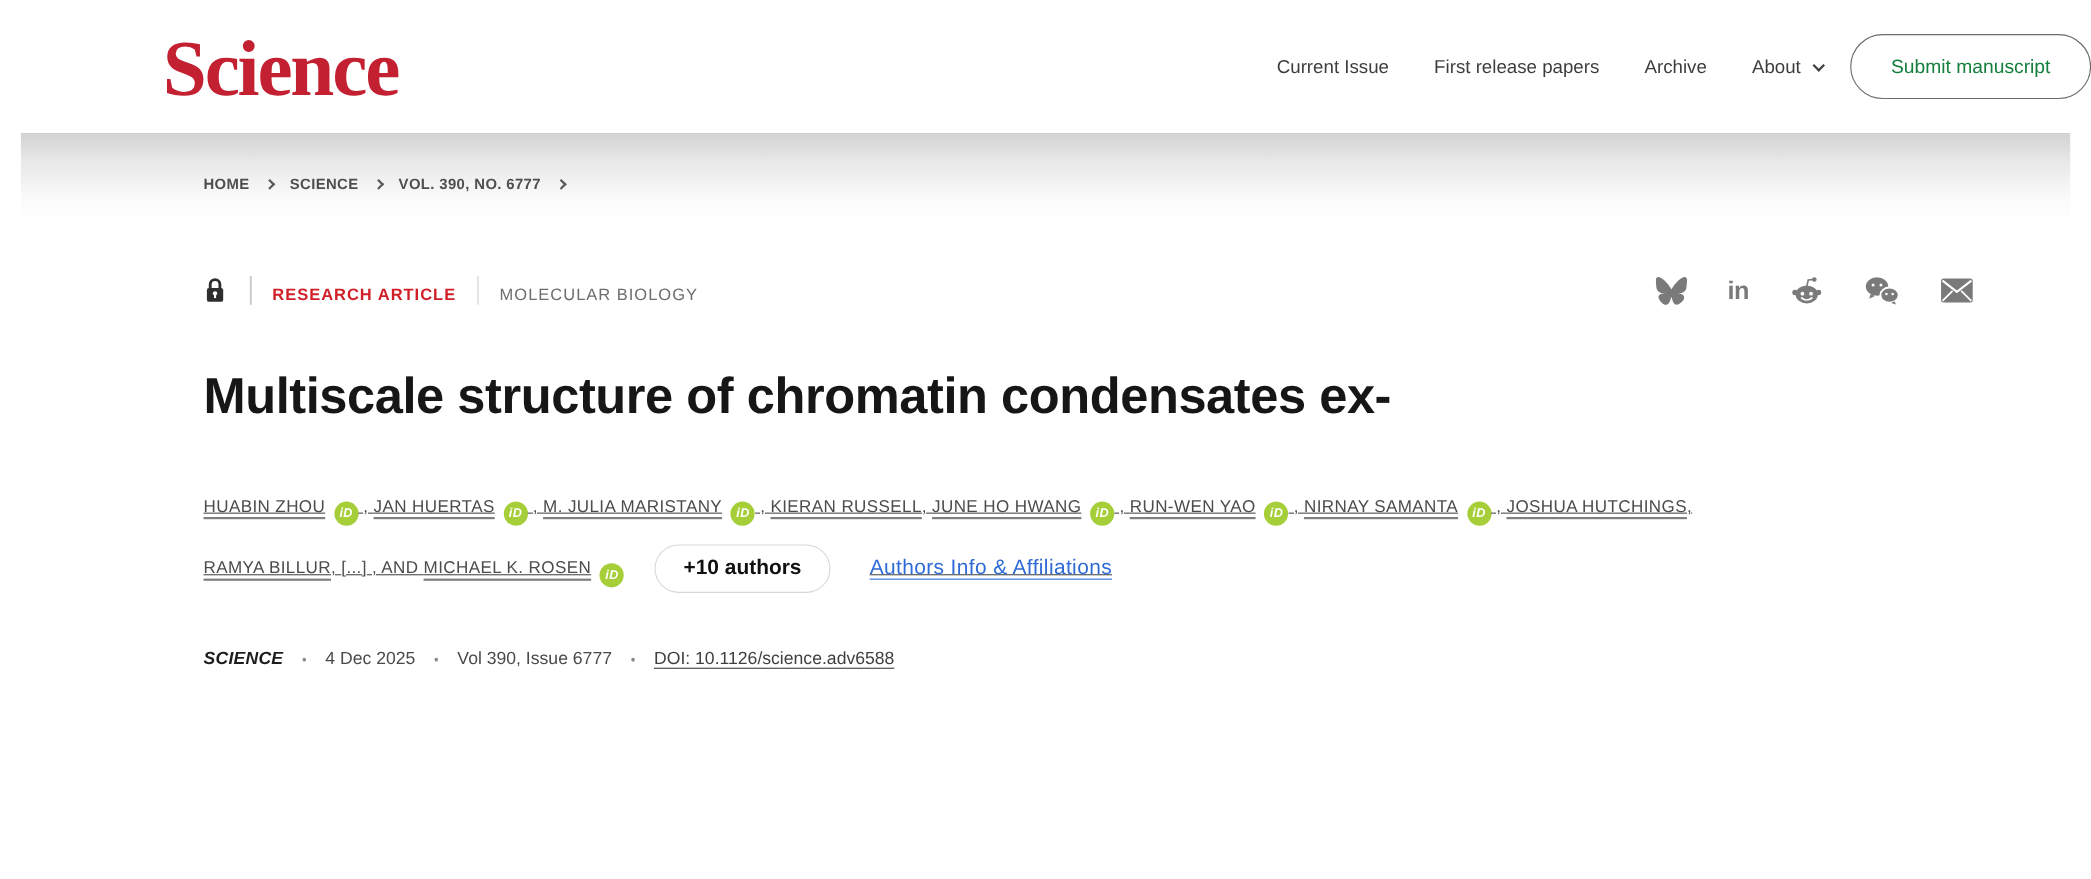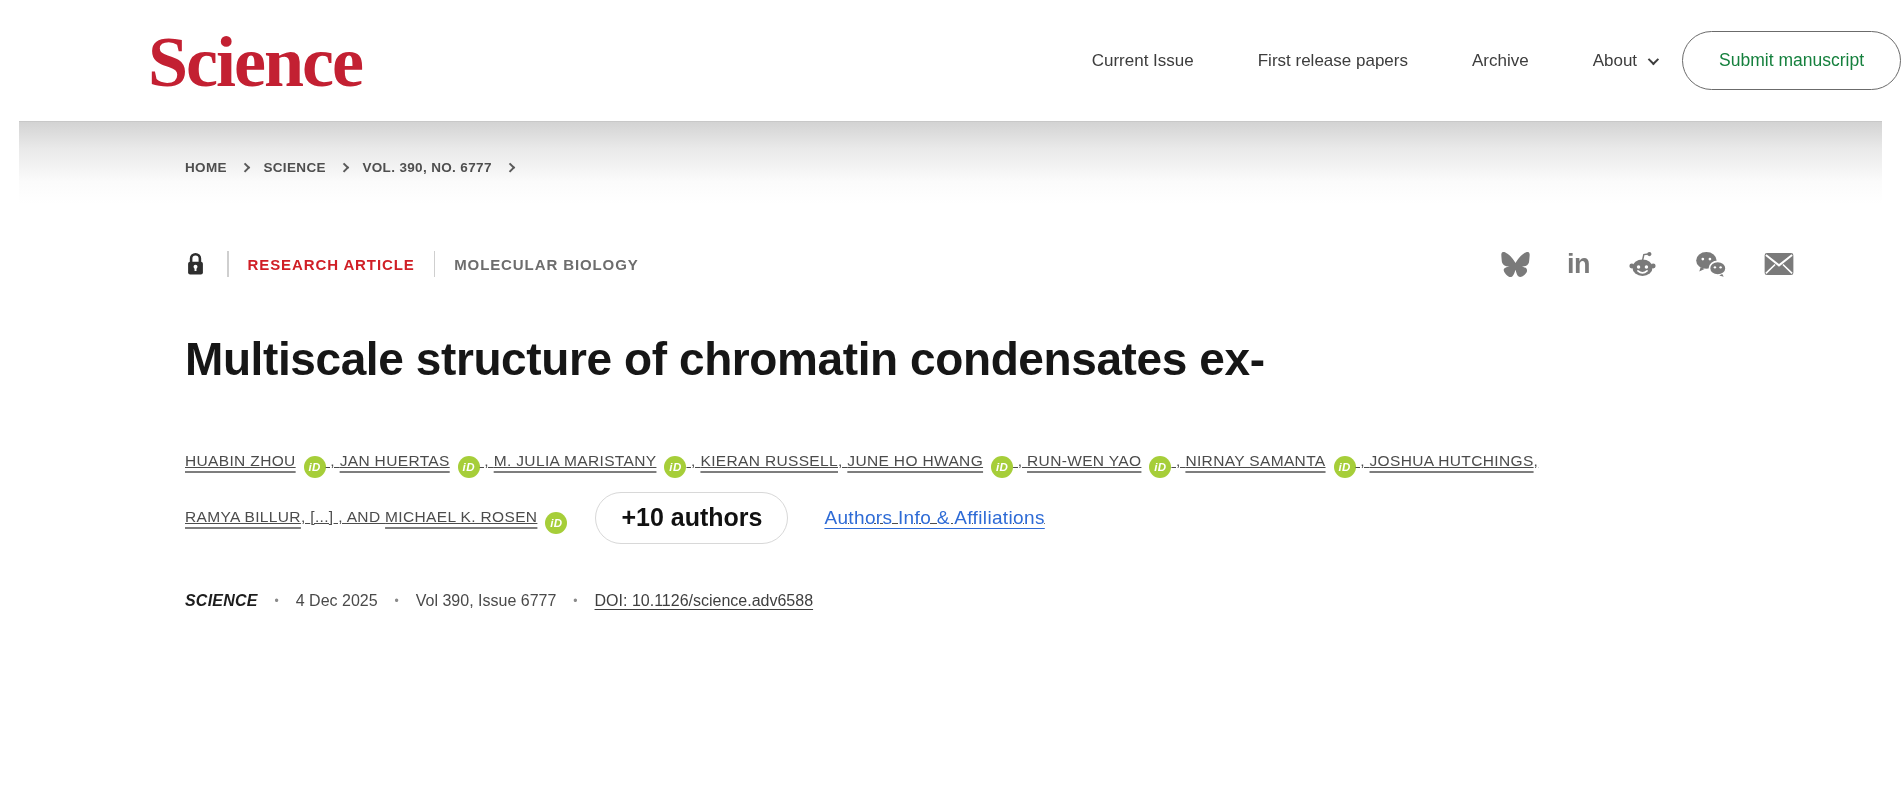--- a/index.html
+++ b/index.html
@@ -1,49 +1,49 @@
 <!DOCTYPE html>
 <html style="--brand-red: #c32032; --article-red: #d01f26; --orcid-green: #a6ce39; --link-blue: #2e6bd6; --icon-gray: #7a7a7a;"><head>
 <meta charset="utf-8">
 <style>
   * { margin:0; padding:0; box-sizing:border-box; }
   html,body { width:1901px; height:799px; background:#fff; font-family:"Liberation Sans", sans-serif; overflow:hidden; }
 
   
   .site-header { height:121px; display:flex; align-items:center; padding-left:148px; background:#fff; }
   .logo { font-family:"Liberation Serif", serif; font-weight:700; font-size:72px; letter-spacing:-2px; color:var(--brand-red,#c32032); line-height:1; text-decoration:none; margin-top:2px; }
-  .primary-nav { margin-left:auto; display:flex; align-items:center; gap:64px; padding-right:4px; }
+  .primary-nav { margin-left:auto; display:flex; align-items:center; gap:41px; padding-right:4px; }
   .nav-link { font-size:17px; font-weight:500; color:#3d3d3d; text-decoration:none; display:inline-flex; align-items:center; white-space:nowrap; cursor:pointer; }
   .chev-down { width:8px; height:8px; border-right:2.2px solid #3d3d3d; border-bottom:2.2px solid #3d3d3d; transform:rotate(45deg) translateY(-2px); margin-left:11px; display:inline-block; }
   .submit-btn { margin-left:22px; border:1.5px solid #6b6b6b; background:#fff; border-radius:999px; padding:18px 36px; font-size:17.5px; font-weight:500; color:#15803d; font-family:inherit; white-space:nowrap; cursor:pointer; }
 
   
   .content-band { margin:0 19px; height:522px; border-top:1px solid #c8c8c8;
     background:linear-gradient(to bottom, #d3d3d3 0px, #e9e9e9 26px, #fbfbfb 60px, #ffffff 82px);
     padding:0 88px 4px 166px; }
 
   .breadcrumb { padding-top:38px; display:flex; align-items:center; gap:13px; font-size:13.5px; font-weight:700; letter-spacing:.35px; color:#4e4e4e; white-space:nowrap; }
   .crumb { color:#4e4e4e; text-decoration:none; }
   .crumb-sep { width:6.5px; height:6.5px; border-top:2px solid #5a5a5a; border-right:2px solid #5a5a5a; transform:rotate(45deg); display:inline-block; flex:0 0 auto; margin:0 2px; }
 
-  .article-head { margin-top:76px; display:flex; align-items:center; position:relative; }
+  .article-head { margin-top:76px; display:flex; align-items:flex-end; position:relative; }
   .lock-icon { display:inline-flex; margin-right:2px; }
   .vdiv { width:1.5px; height:26px; background:#cfcfcf; margin:0 19px; }
   .article-type { color:var(--article-red,#d01f26); font-weight:700; font-size:15px; letter-spacing:.9px; text-decoration:none; }
-  .article-subject { color:#6d6d6d; font-weight:700; font-size:15px; letter-spacing:.9px; text-decoration:none; }
+  .article-subject { color:#6d6d6d; font-weight:400; font-size:15px; letter-spacing:.9px; text-decoration:none; }
   .share-bar { position:absolute; right:0; top:50%; transform:translateY(-50%); display:flex; align-items:center; gap:37px; color:#7a7a7a; }
   .share-bar a { color:#7a7a7a; display:inline-flex; align-items:center; text-decoration:none; cursor:pointer; }
-  .li-glyph { font-size:27px; font-weight:700; letter-spacing:-.5px; line-height:1; font-family:"Liberation Sans",sans-serif; }
+  .li-glyph { font-size:23px; font-weight:700; letter-spacing:-.5px; line-height:1; font-family:"Liberation Sans",sans-serif; }
 
   .article-title { margin-top:42px; font-size:46px; line-height:80px; font-weight:700; color:#161616; letter-spacing:-.4px; max-width:1620px; }
 
   .authors { margin-top:34px; font-size:15.5px; font-weight:500; letter-spacing:.35px; color:#4c4c4c; line-height:56px; max-width:1660px;text-decoration:underline; }
   .author-name { color:#4c4c4c; text-decoration:underline; text-decoration-color:#7e7e7e; text-decoration-thickness:1.5px; text-underline-offset:5px; cursor:pointer; }
   .orcid { display:inline-block; width:22px; height:22px; border-radius:50%; background:var(--orcid-green,#a6ce39); color:#fff; font-size:11.5px; font-weight:700; font-style:italic; text-align:center; line-height:22px; vertical-align:-5px; margin-left:8px; cursor:pointer; }
-  .more-authors { display:inline-block; border:1.5px solid #d8d8d8; background:#fff; border-radius:999px; padding:11px 25px; font-size:25px; font-weight:700; color:#111; font-family:inherit; margin-left:28px; vertical-align:middle; line-height:1.1; cursor:pointer; }
+  .more-authors { display:inline-block; border:1.5px solid #d8d8d8; background:#fff; border-radius:999px; padding:11px 25px; font-size:19px; font-weight:700; color:#111; font-family:inherit; margin-left:28px; vertical-align:middle; line-height:1.1; cursor:pointer; }
   .affil-link { margin-left:36px; color:var(--link-blue,#2e6bd6); font-size:19px; font-weight:500; text-decoration:underline; text-underline-offset:3.5px; vertical-align:middle; cursor:pointer;text-align:center; }
 
   .meta-row { margin-top:46px; display:flex; align-items:center; gap:17px; font-size:16px; color:#4a4a4a; }
   .meta-journal { font-weight:700; font-style:italic; color:#1d1d1d; letter-spacing:.2px; }
   .meta-dot { color:#8a8a8a; font-size:12px; }
   .meta-doi { color:#3f3f3f; text-decoration:underline; text-underline-offset:3px; cursor:pointer; }
 </style>
 </head>
 <body>
 

